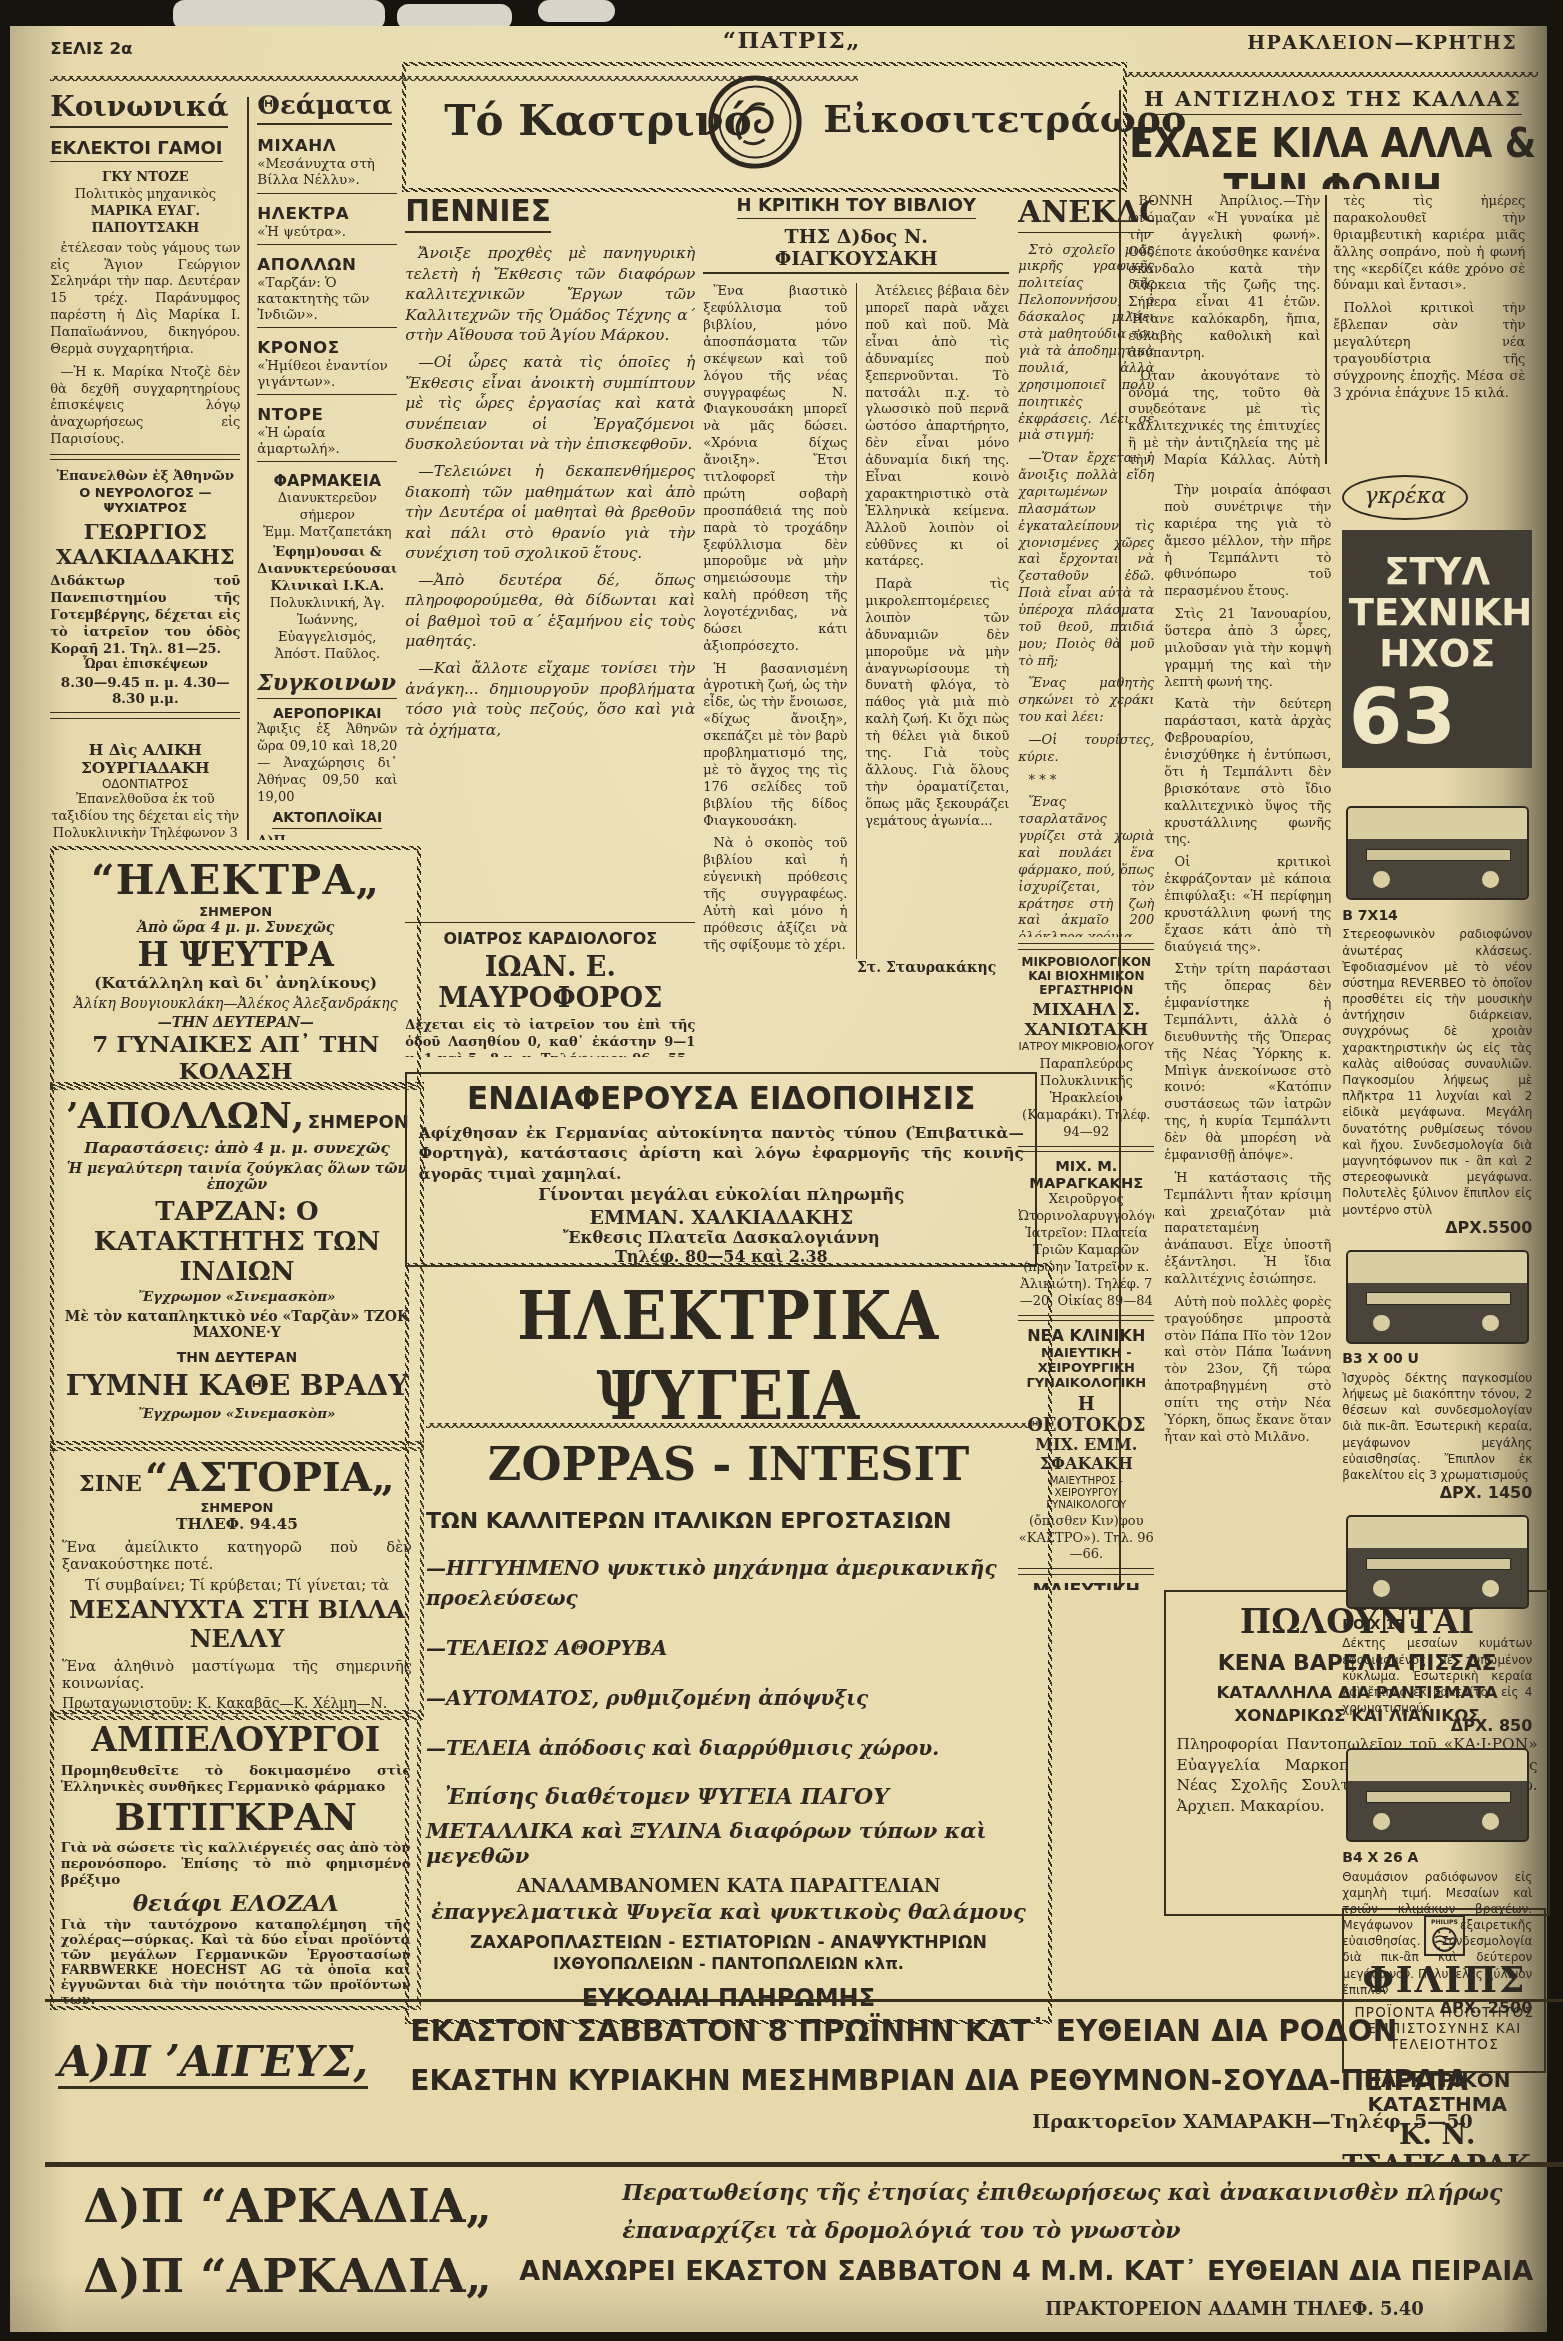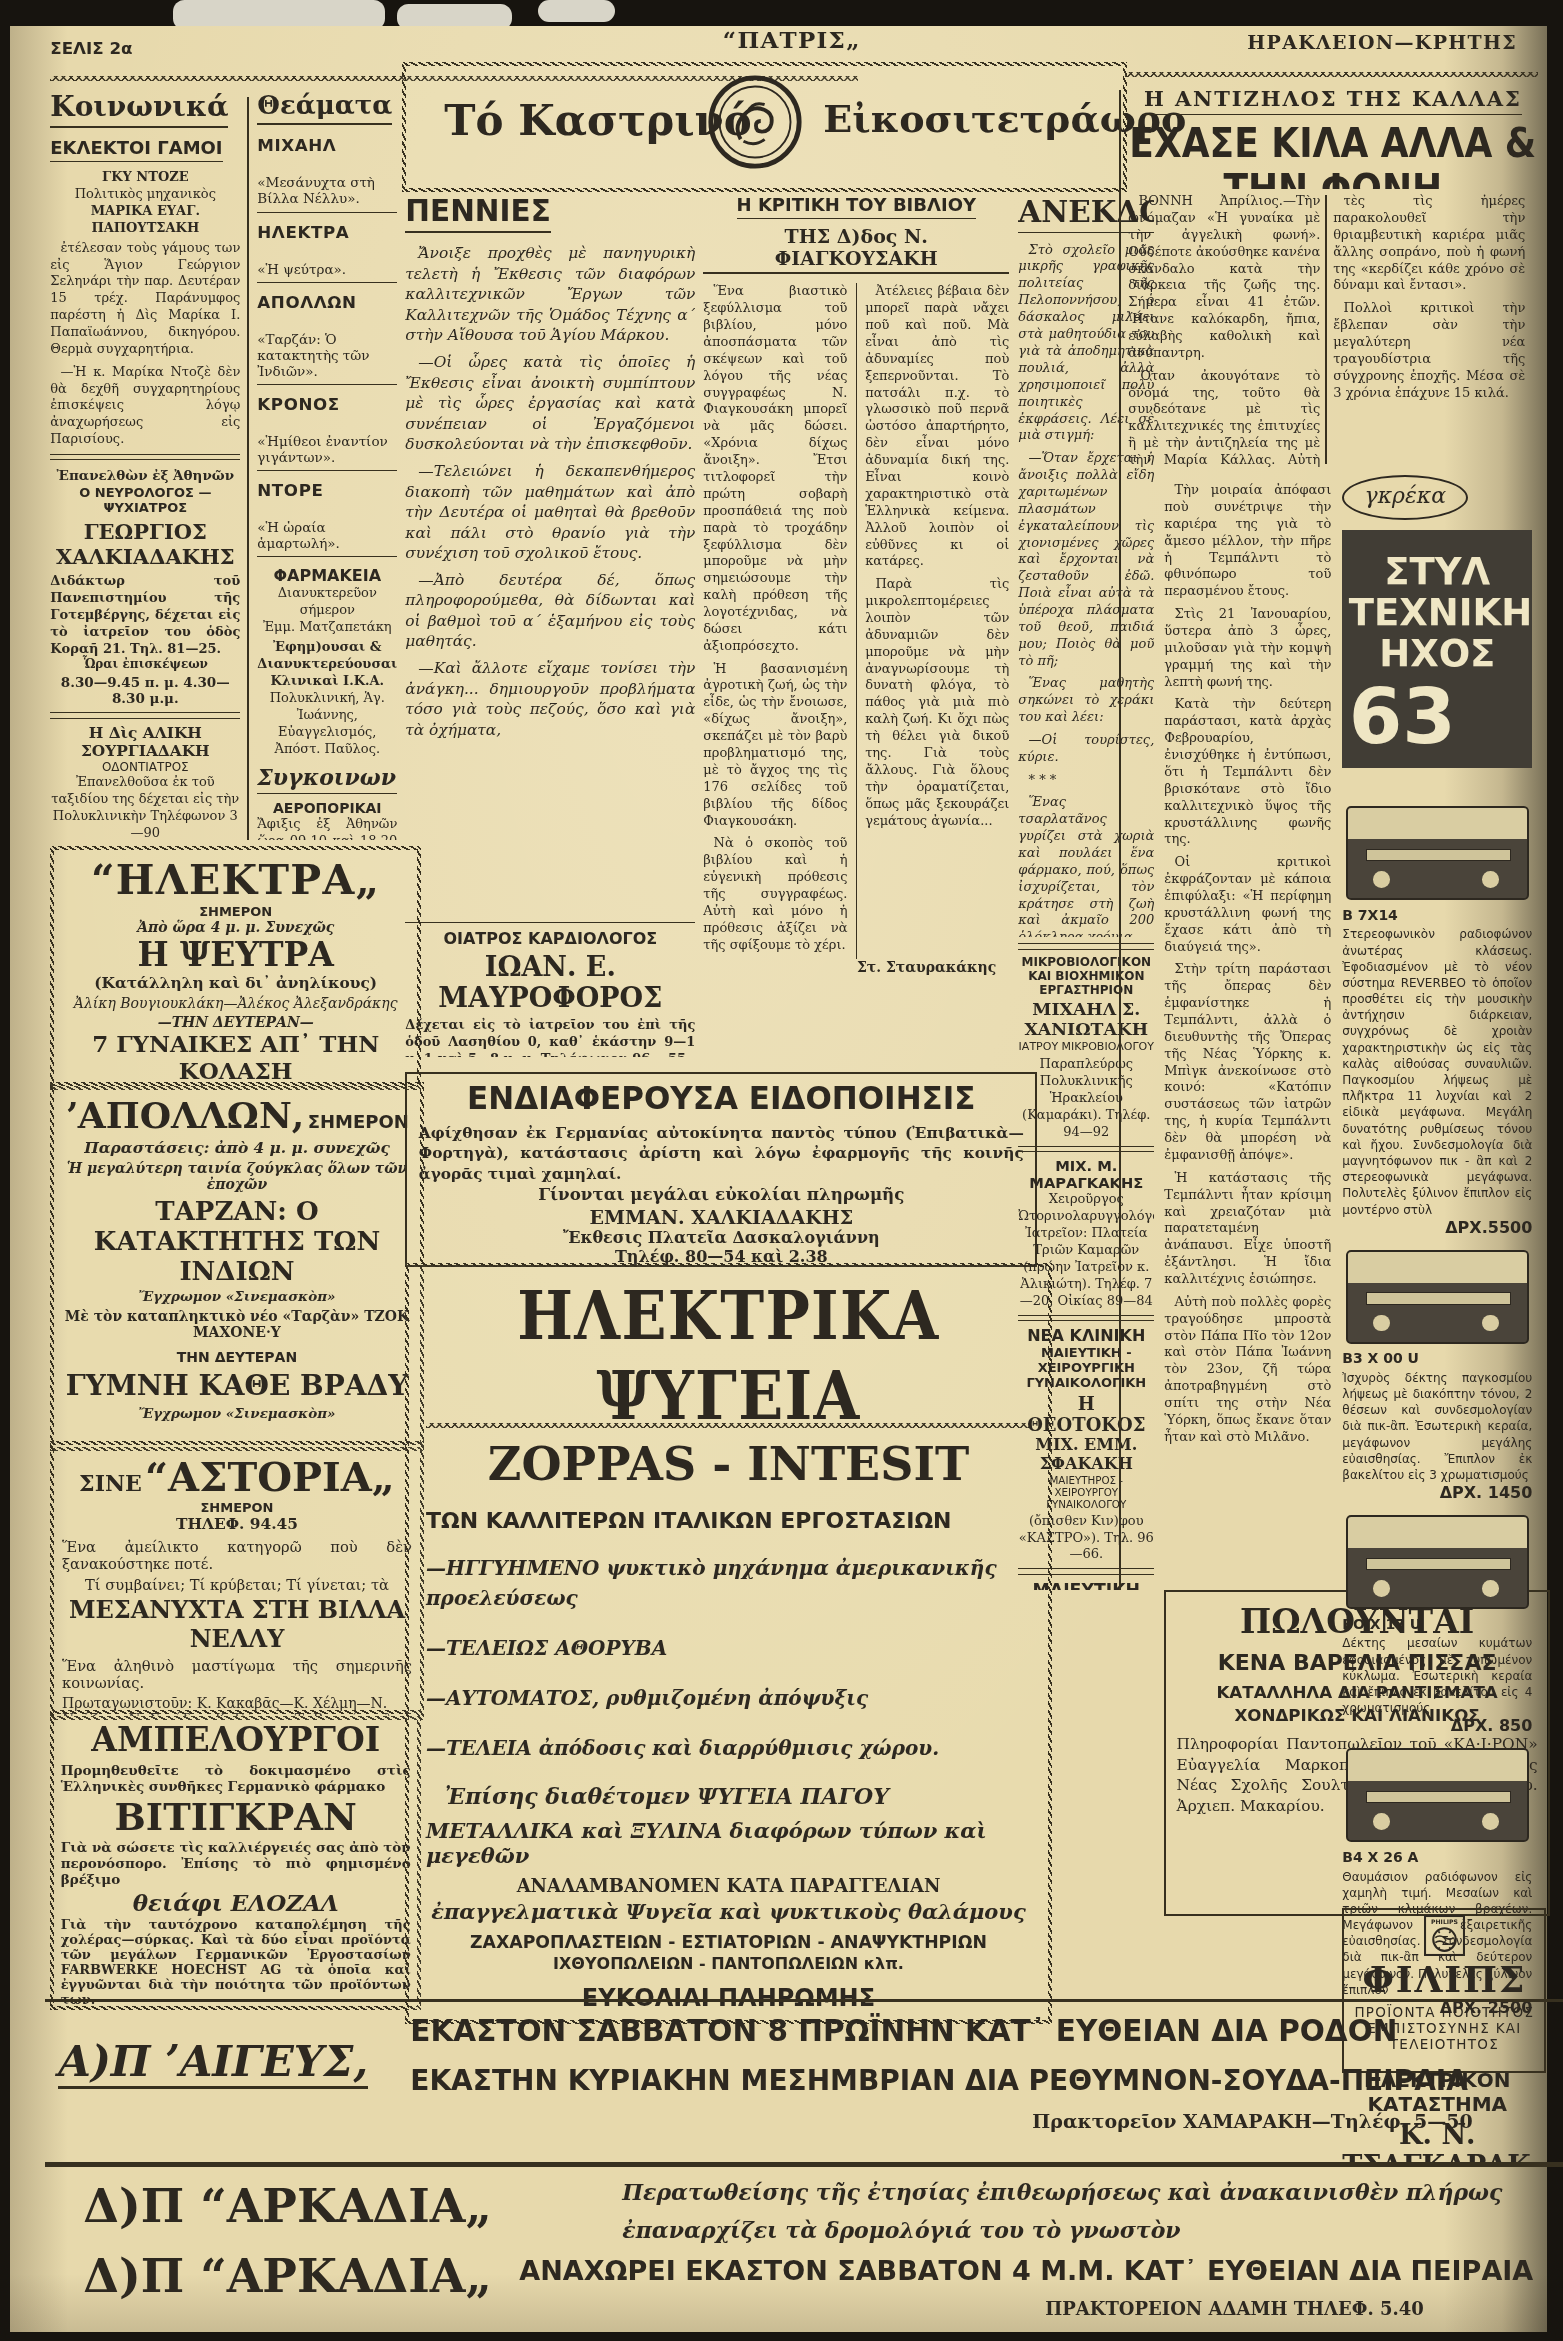--- a/index.html
+++ b/index.html
@@ -31,21 +31,21 @@
   .i{font-style:italic}
   .t{font-size:13px;line-height:1.3}
   .t p{margin:0 0 5.8px;text-indent:10.3px}
   .t2{font-size:15.4px;line-height:1.33}
   .t2 p{margin:0 0 6.4px;text-indent:13px}
   .ovh{overflow:hidden}
   h1,h2,h3,h4{margin:0;font-weight:bold}
   .u{border-bottom:1.9px solid #37301f;padding-bottom:2.6px;display:inline-block}
   .uu{border-bottom:2.6px double #37301f;padding-bottom:3.2px;display:inline-block}
   .cine-name{font-family:"DejaVu Sans","Liberation Sans",sans-serif;font-weight:bold;font-size:16.7px;letter-spacing:0.6px}
-  .cine-film{font-size:13.5px;margin:19px 0 9px;border-bottom:1.3px solid #37301f;padding-bottom:5.1px}
+  .cine-film{font-size:13.5px;margin:0 0 9px;border-bottom:1.3px solid #37301f;padding-bottom:5.1px}
   .radio{height:90px;border:2.6px solid #2d2820;border-radius:5.1px;margin:0 3.8px;position:relative;
          background:linear-gradient(180deg,#d9cda2 0 34%, #4a443a 34% 100%);}
   .radio:before{content:"";position:absolute;left:10%;top:45%;width:80%;height:10.3px;background:#cfc49a;border:1.3px solid #2d2820}
   .radio:after{content:"";position:absolute;left:14%;top:70%;width:16.7px;height:16.7px;border-radius:50%;background:#d9cda2;
          box-shadow:109px 0 0 #d9cda2}
   .seal{width:96px;height:96px}
   .blackbox{background:#413d35;color:#efe6c4;text-align:center;
             font-family:"DejaVu Sans","Liberation Sans",sans-serif;font-weight:bold}
   .price{font-weight:bold;font-family:"DejaVu Sans","Liberation Sans",sans-serif}
   .sig{text-align:right;font-weight:bold}
@@ -80,21 +80,21 @@
     <div class="rule2"></div>
     <div class="c" style="margin-top:6.4px">
       <div class="b" style="font-size:13.5px">Ἐπανελθὼν ἐξ Ἀθηνῶν</div>
       <div class="sans b" style="font-size:13px;margin-top:2.6px">Ο ΝΕΥΡΟΛΟΓΟΣ — ΨΥΧΙΑΤΡΟΣ</div>
       <div class="b" style="font-size:21px;margin-top:3.8px">ΓΕΩΡΓΙΟΣ ΧΑΛΚΙΑΔΑΚΗΣ</div>
       <div class="t j b" style="margin-top:3.8px;text-align:justify">Διδάκτωρ τοῦ Πανεπιστημίου τῆς Γοτεμβέργης, δέχεται εἰς τὸ ἰατρεῖον του ὁδὸς Κοραῆ 21. Τηλ. 81—25.</div>
       <div class="b" style="font-size:12px">Ὧραι ἐπισκέψεων</div>
       <div class="b" style="font-size:13.5px;margin-top:2.6px">8.30—9.45 π. μ.  4.30—8.30 μ.μ.</div>
     </div>
     <div class="rule2" style="margin-top:6.4px"></div>
-    <div class="c" style="margin-top:5px">
+    <div class="c" style="margin-top:22px">
       <div class="b" style="font-size:15.4px">Η Δὶς ΑΛΙΚΗ ΣΟΥΡΓΙΑΔΑΚΗ</div>
       <div class="sans" style="font-size:12px">ΟΔΟΝΤΙΑΤΡΟΣ</div>
       <div class="t">Ἐπανελθοῦσα ἐκ τοῦ ταξιδίου της δέχεται εἰς τὴν Πολυκλινικὴν Τηλέφωνον 3—90</div>
     </div>
 
   </section>
 
   <div class="vrule" style="left:237px;top:71px;height:743px"></div>
 
   <section class="abs ovh" style="left:247px;top:64px;width:140px;height:750px">

